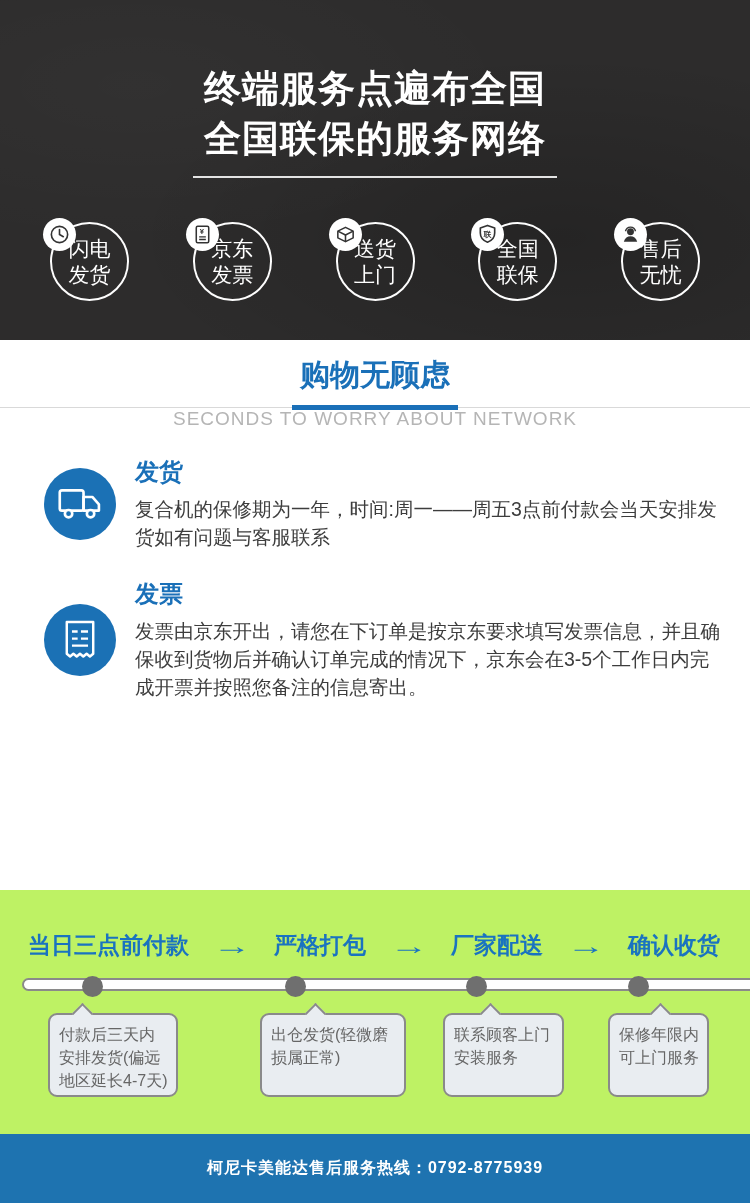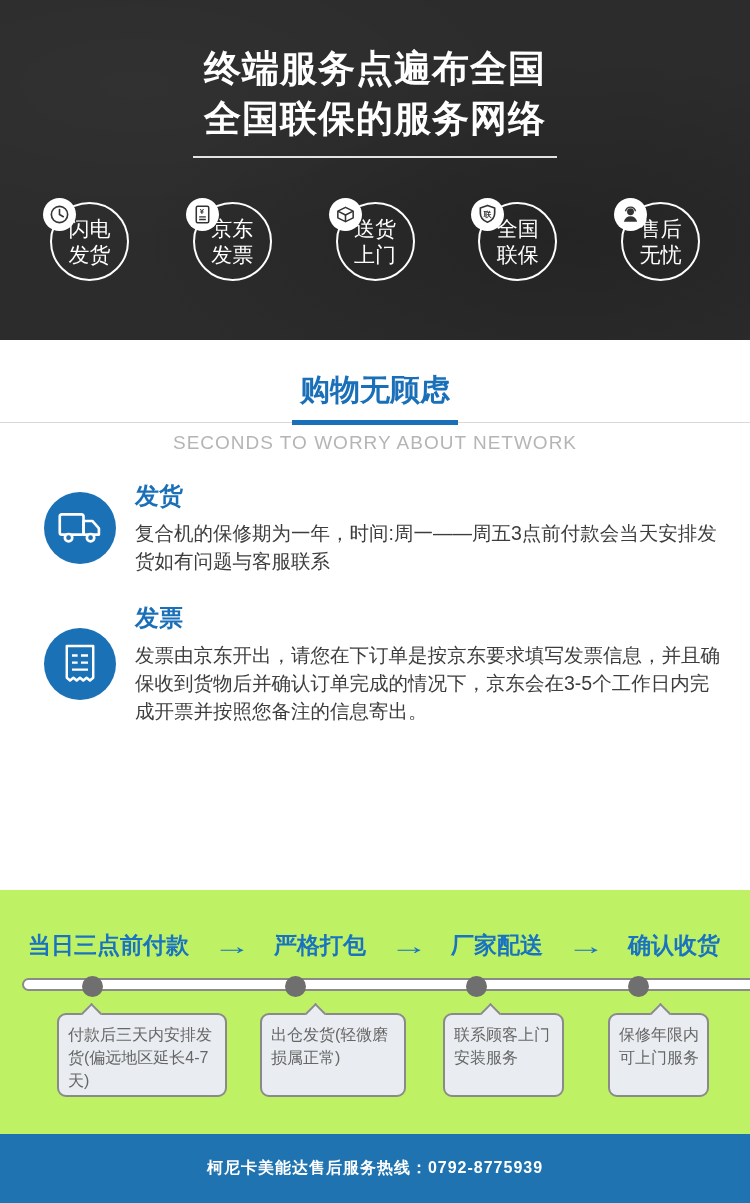--- a/index.html
+++ b/index.html
@@ -10,40 +10,40 @@
   }
   .page { width:750px; height:1203px; overflow:hidden; }
 
   
   .hero {
     height:340px; background-color:#2d2c2c; color:#fff; position:relative; overflow:hidden;
     background-image:
       radial-gradient(ellipse at 18% 25%, rgba(255,255,255,0.025), transparent 45%),
       radial-gradient(ellipse at 75% 70%, rgba(0,0,0,0.18), transparent 55%);
   }
-  .hero-title { padding-top:44px; text-align:center; font-size:37px; font-weight:bold; line-height:50px; letter-spacing:1px; }
+  .hero-title { padding-top:64px; text-align:center; font-size:37px; font-weight:bold; line-height:50px; letter-spacing:1px; }
   .hero-rule { width:364px; height:2px; background:#e3e3e3; margin:12px auto 0; }
   .badges { display:flex; justify-content:space-between; padding:0 50px; margin-top:44px; }
   .badge {
     position:relative; width:79px; height:79px; border:2px solid #fdfdfd; border-radius:50%;
     display:flex; flex-direction:column; align-items:center; justify-content:center;
     font-size:21px; line-height:26px; color:#fff;
   }
   .badge-ico {
     position:absolute; top:-6px; left:-9px; width:33px; height:33px; background:#fff; border-radius:50%;
     display:flex; align-items:center; justify-content:center;
   }
   .badge-ico svg { width:23px; height:23px; display:block; }
 
   
-  .shopping { background:#fff; padding-top:30px; height:550px; }
+  .shopping { background:#fff; padding-top:15px; height:550px; }
   .sh-title { text-align:center; font-size:30px; font-weight:bold; color:#1a70b8; }
   .sh-rule { position:relative; height:1px; background:#d9d9d9; margin-top:11px; }
   .sh-rule .bluebar { position:absolute; left:50%; top:-2px; transform:translateX(-50%); width:166px; height:5px; background:#1a70b8; }
-  .sh-sub { text-align:center; font-size:19px; color:#b5b5b5; margin-top:9px; letter-spacing:1px; }
+  .sh-sub { text-align:center; font-size:19px; color:#b5b5b5; letter-spacing:1px; }
   .services { padding:26px 24px 0 44px; }
   .service { display:flex; align-items:center; margin-bottom:27px; }
   .svc-ico {
     flex:0 0 72px; width:72px; height:72px; border-radius:50%; background:#1b71b5;
     display:flex; align-items:center; justify-content:center; margin-right:19px;
   }
   .svc-body { flex:1; }
   .svc-title { color:#1a70b8; font-size:24px; font-weight:bold; margin-bottom:7px; }
   .svc-text { color:#3d3d3d; font-size:19.5px; line-height:28px; }
 
@@ -62,21 +62,21 @@
   .dot1 { left:58px; } .dot2 { left:261px; } .dot3 { left:442px; } .dot4 { left:604px; }
   .note {
     position:absolute; top:123px; height:84px; background:#e9edf1;
     border:2px solid #8a8a8a; border-radius:9px; padding:8px 8px 0 9px;
     color:#666; font-size:16px; line-height:23px;
   }
   .note .tip {
     position:absolute; top:-9px; width:15px; height:15px; background:#e9edf1;
     border-left:2px solid #8a8a8a; border-top:2px solid #8a8a8a; transform:rotate(45deg);
   }
-  .note1 { left:57px;  width:170px; }
+  .note1 { left:48px;  width:130px; }
   .note2 { left:260px; width:146px; }
   .note3 { left:443px; width:121px; }
   .note4 { left:608px; width:101px;text-align:center; }
   .note1 .tip { left:25px; } .note2 .tip { left:46px; } .note3 .tip { left:38px; } .note4 .tip { left:43px; }
 
   
   .hotline {
     height:69px; background:#1e73b0; color:#fff; font-size:16px; font-weight:bold;
     display:flex; align-items:center; justify-content:center; letter-spacing:1px;
   }

